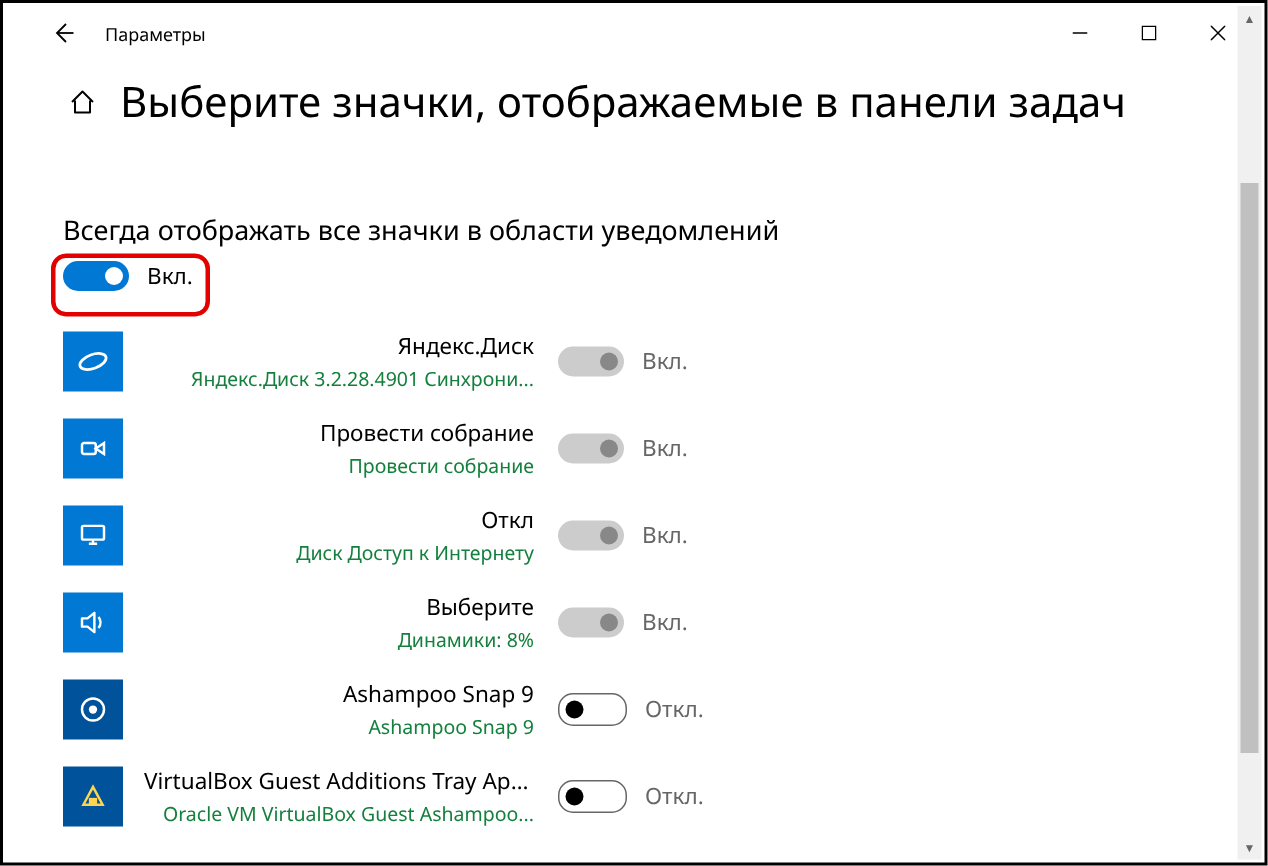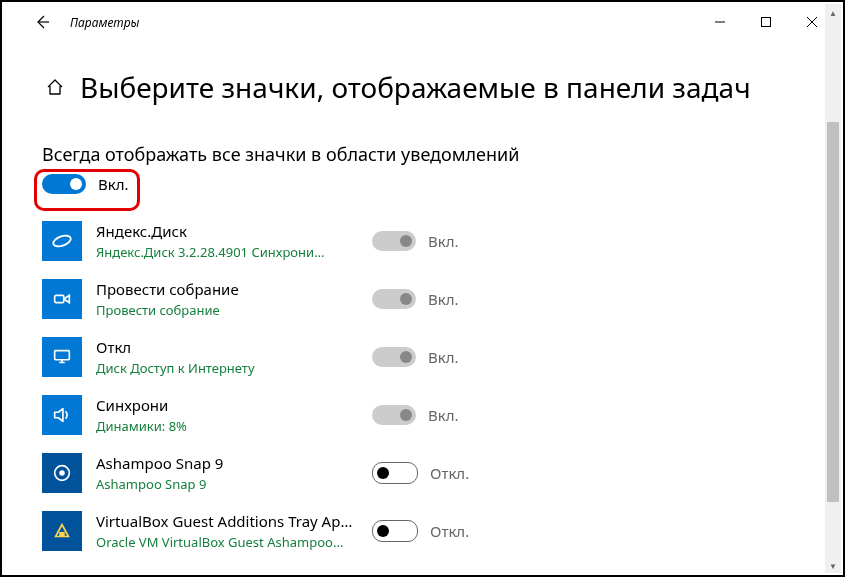--- a/index.html
+++ b/index.html
@@ -23,33 +23,31 @@
 .titlebar .back{
   width:28px;height:28px;
   display:flex;align-items:center;justify-content:center;
   margin-left:18px;
   cursor:pointer;
 }
 .titlebar .title{
   font-size:12px;
   margin-left:14px;
   color:#000;
-  font-style:italic;
 }
 .titlebar .spacer{flex:1}
 .titlebar .wbtn{
   width:46px;height:32px;
   display:flex;align-items:center;justify-content:center;
   cursor:pointer;font-size:11px;
 }
 
 .pagehead{
   display:flex;align-items:center;
   padding:10px 0 0 42px;
-  margin-top:19px;
 }
 .home{
   width:22px;height:22px;
   display:flex;align-items:center;justify-content:center;
   cursor:pointer;margin-right:14px;
 }
 .h1{font-size:28px;font-weight:400;line-height:1.15}
 
 .contentwrap{
   position:absolute;
@@ -104,20 +102,21 @@
   width:40px;height:40px;
   background:#0078d4;
   display:flex;align-items:center;justify-content:center;
   color:#fff;flex:0 0 auto;
 }
 .row .icon.darkblue{background:#00529b}
 .row .texts{
   flex:0 0 260px;
   margin-left:14px;
   overflow:hidden;
+  text-align:right;
 }
 .row .title{font-size:15px;white-space:nowrap;overflow:hidden;text-overflow:ellipsis}
 .row .sub{font-size:13px;color:#15803d;white-space:nowrap;overflow:hidden;text-overflow:ellipsis;margin-top:2px}
 .row .switchwrap{
   display:flex;align-items:center;gap:12px;
   margin-left:16px;
 }
 .row .state{font-size:15px;color:#666}
 
 .scroll{
@@ -246,21 +245,21 @@
     </div>
 
     <div class="row">
       <div class="icon">
         <svg width="22" height="22" viewBox="0 0 24 24">
             <path d="M4 9 H8 L13 5 V19 L8 15 H4 Z" fill="none" stroke="#fff" stroke-width="1.8" stroke-linejoin="round"></path>
             <path d="M16 8 Q19 12 16 16" fill="none" stroke="#fff" stroke-width="1.8"></path>
           </svg>
       </div>
       <div class="texts">
-        <div class="title">Синхрони</div>
+        <div class="title">Выберите</div>
         <div class="sub">Динамики: 8%</div>
       </div>
       <div class="switchwrap">
         <div class="toggle disabled">
             <div class="knob"></div>
           </div>
         <div class="state">Вкл.</div>
       </div>
     </div>
 

